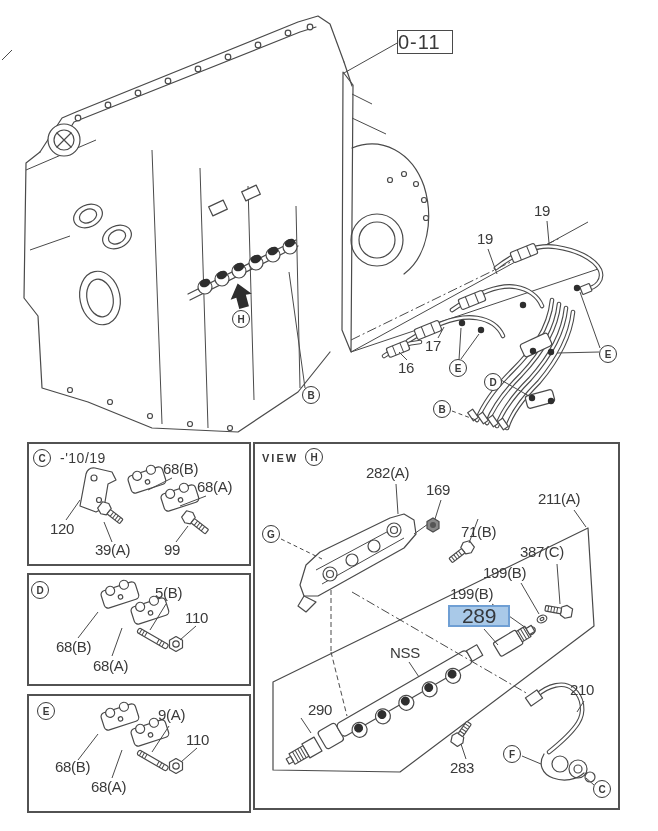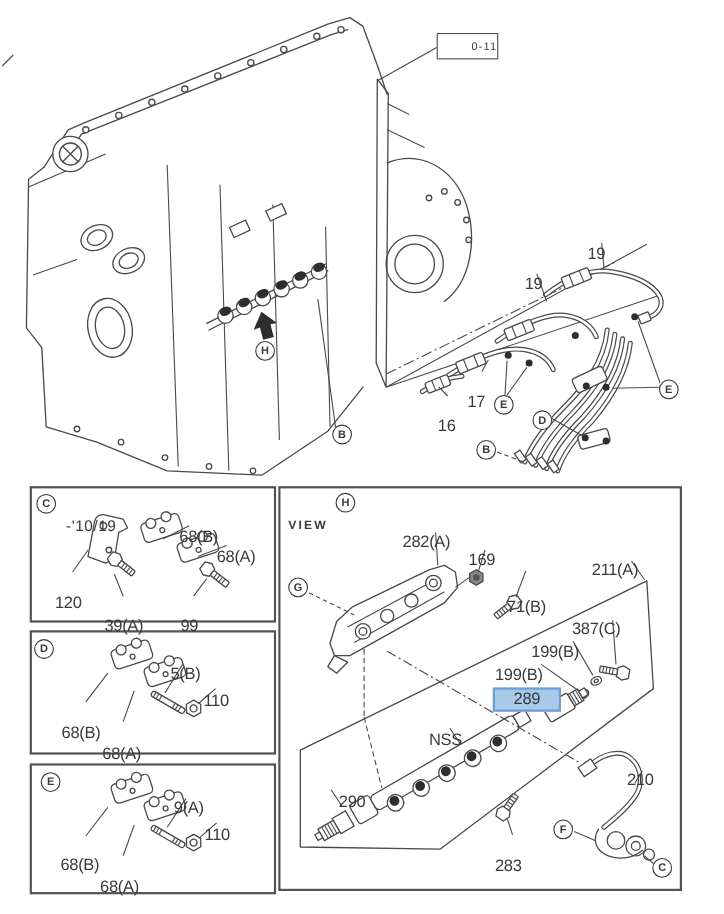--- a/index.html
+++ b/index.html
@@ -8,41 +8,41 @@
   }
   html,body{margin:0;padding:0;background:#fff;}
   #stage{
     position:relative;width:658px;height:831px;background:#fff;overflow:hidden;
     font-family:"Liberation Sans",sans-serif;color:var(--text);
   }
   .panel{position:absolute;border:2px solid #525252;background:#fff;box-sizing:border-box;}
   svg.art{position:absolute;left:0;top:0;pointer-events:none;}
   .lbl{
     position:absolute;font-size:15px;line-height:16px;letter-spacing:-0.3px;
-    color:var(--text);white-space:nowrap;margin-top:20px;
+    color:var(--text);white-space:nowrap;
   }
   .note{font-size:14px;letter-spacing:0.5px;}
   .vtitle{font-size:11px;font-weight:bold;letter-spacing:2px;}
   .mk{
     position:absolute;width:18px;height:18px;border:1.4px solid var(--text);
     border-radius:50%;box-sizing:border-box;background:#fff;
     display:flex;align-items:center;justify-content:center;
     font-size:10px;font-weight:bold;color:var(--text);
   }
   .refbox{
     position:absolute;left:397px;top:30px;width:56px;height:24px;
     border:1.6px solid var(--line);background:#fff;box-sizing:border-box;
-    display:flex;align-items:center;justify-content:flex-end;
-    font-size:10px;letter-spacing:1px;color:var(--text);
+    display:flex;align-items:center;justify-content:flex-start;
+    font-size:20px;letter-spacing:1px;color:var(--text);
   }
   .hl{
     left:448px;top:605px;width:62px;height:22px;box-sizing:border-box;
     background:var(--highlight-bg);border:2px solid var(--highlight-border);
     display:flex;align-items:center;justify-content:center;
-    font-size:15px;color:#35383d;
+    font-size:21px;color:#35383d;
   }
   .s{stroke:var(--line);fill:none;stroke-width:1.2;stroke-linecap:round;stroke-linejoin:round;}
   .sf{stroke:var(--line);fill:#fff;stroke-width:1.2;stroke-linejoin:round;}
   .dk{fill:#2e2e2e;stroke:none;}
   .thin{stroke:var(--line);fill:none;stroke-width:1;}
   .to{stroke:var(--line);fill:none;stroke-width:4.6;stroke-linecap:round;}
   .ti{stroke:#fff;fill:none;stroke-width:2.4;stroke-linecap:round;}
 </style>
 </head>
 <body>

